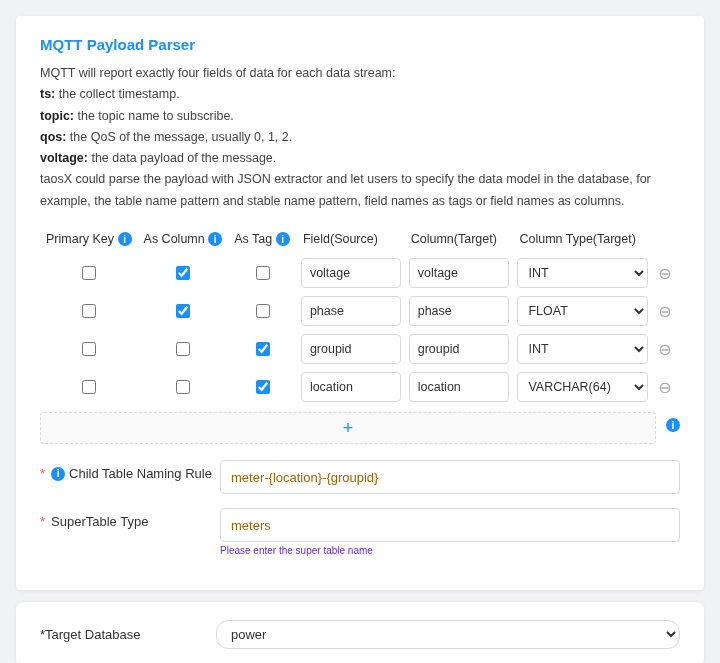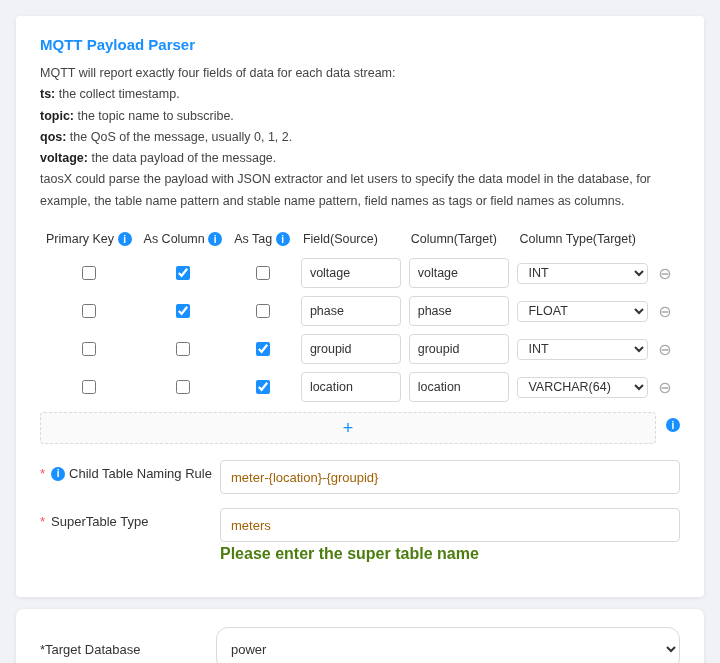--- a/index.html
+++ b/index.html
@@ -84,21 +84,21 @@
       border: 1px solid #d9d9d9;
       border-radius: 4px;
       padding: 8px 8px;
       font-size: 12.5px;
       color: #333;
       outline: none;
     }
     
     .field-select {
       width: 100%;
-      height: 21px;
+      height: 30px;
       border: 1px solid #d9d9d9;
       border-radius: 4px;
       padding: 0 6px;
       font-size: 12.5px;
       color: #333;
       background: #fff;
       outline: none;
       cursor: pointer;
       appearance: auto;
     }
@@ -156,24 +156,23 @@
       width: 100%;
       height: 34px;
       border: 1px solid #d9d9d9;
       border-radius: 4px;
       padding: 0 10px;
       font-size: 13px;
       color: #a16207;
       outline: none;
     }
     .error-text {
-      color: #4d7c0f;
-      font-size: 16px;
+      color: #6d28d9;
+      font-size: 10px;
       margin-top: 3px;
-      font-weight: bold;
     }
     
     .info-icon {
       display: inline-flex;
       width: 14px;
       height: 14px;
       border-radius: 50%;
       background: #1890ff;
       color: #fff;
       font-size: 10px;
@@ -199,21 +198,21 @@
       color: #333;
       font-weight: 500;
       width: 160px;
       min-width: 160px;
       display: flex;
       align-items: center;
       gap: 4px;
     }
     .db-select {
       flex: 1;
-      height: 44px;
+      height: 29px;
       border: 1px solid #d9d9d9;
       border-radius: 12px;
       padding: 0 10px;
       font-size: 13px;
       color: #333;
       background: #fff;
       outline: none;
       cursor: pointer;
       appearance: auto;
     }

